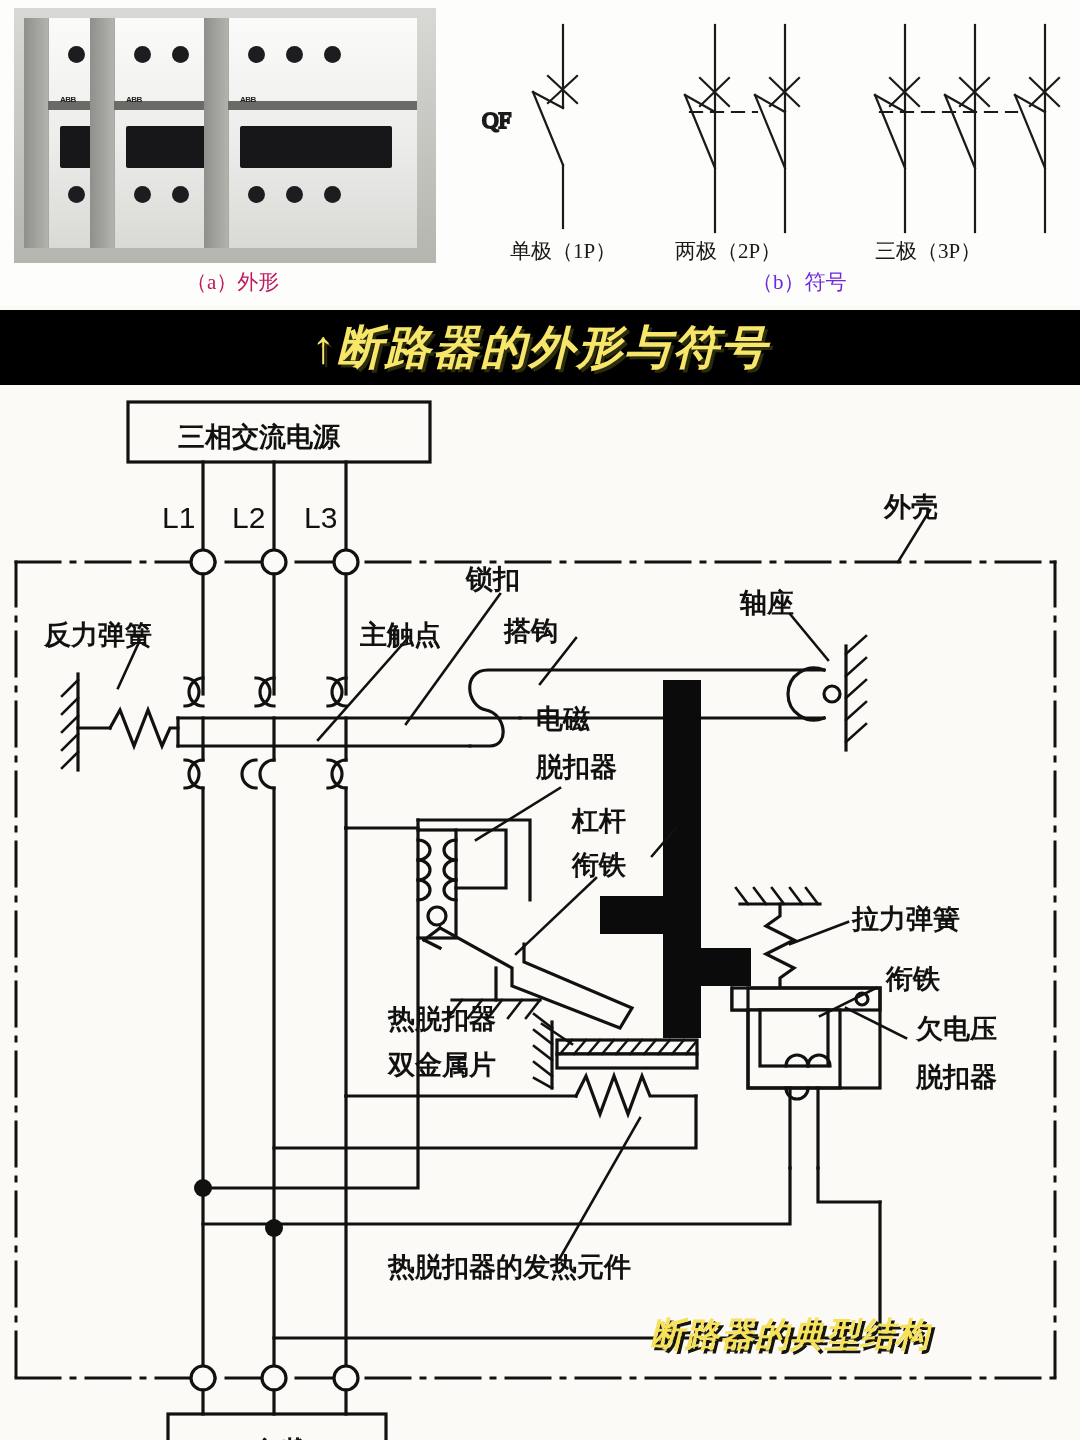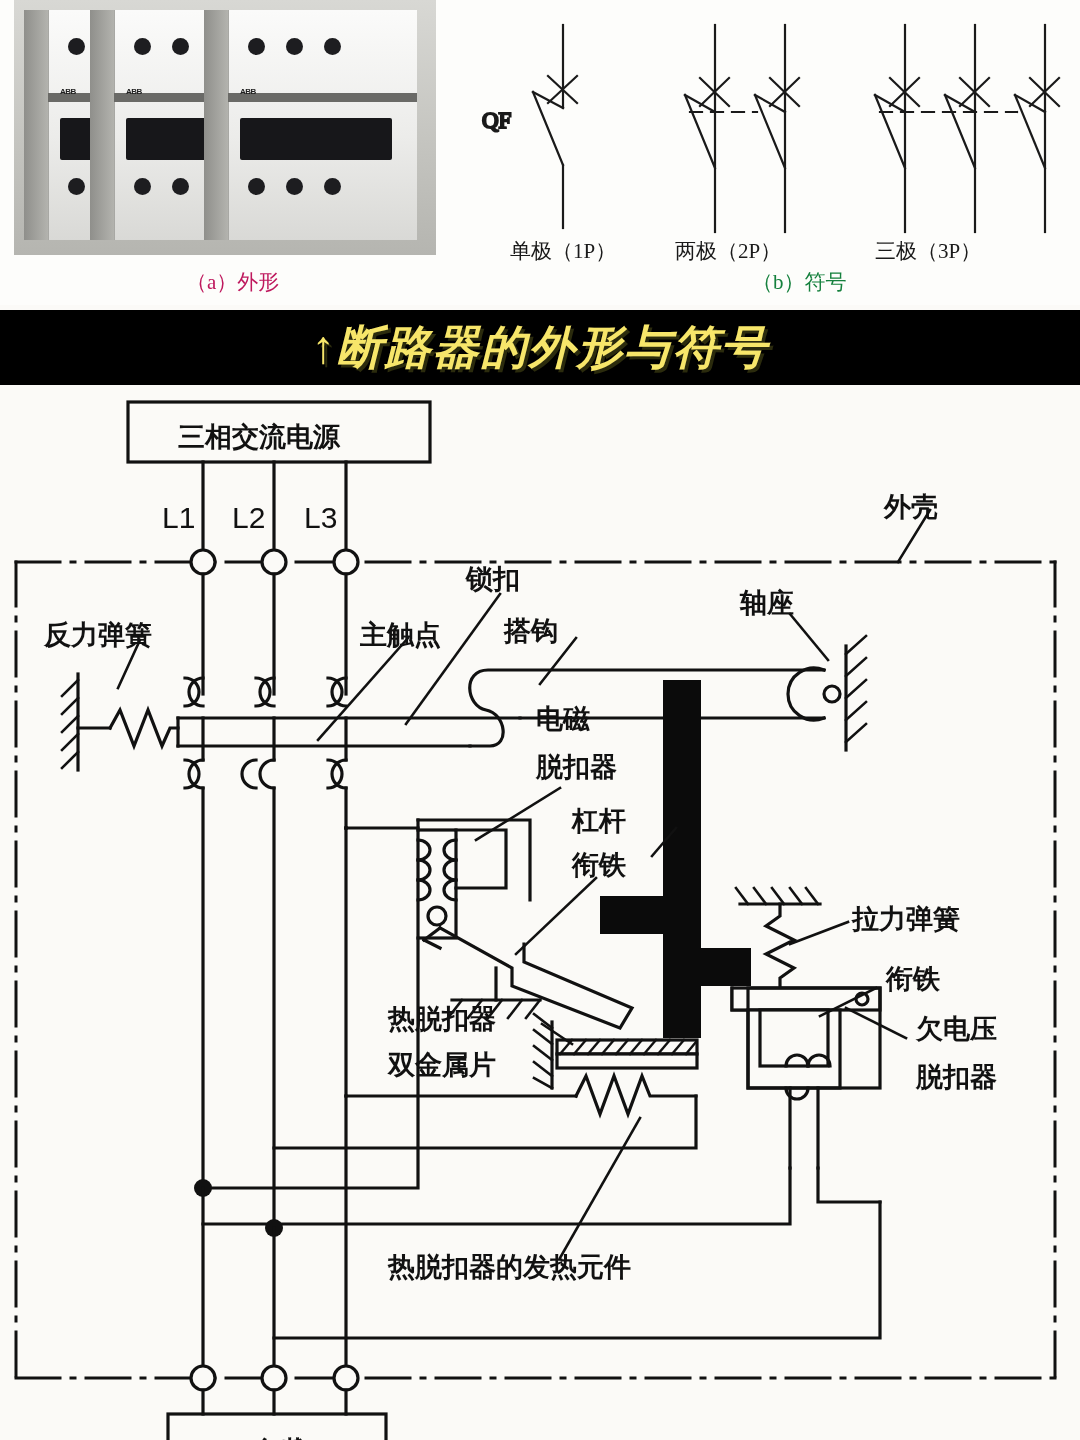--- a/index.html
+++ b/index.html
@@ -23,21 +23,21 @@
 
   
   .top-section {
     position: absolute;
     left: 0; top: 0;
     width: 1080px; height: 305px;
     background: #fdfdfb;
   }
   .photo-frame {
     position: absolute;
-    left: 14px; top: 0;
+    left: 14px; top: 8px;
     width: 422px; height: 255px;
     background: #c9c9c4;
     overflow: hidden;
   }
   .photo-bg {
     position: absolute; left: 0; top: 0;
     width: 100%; height: 100%;
     background:
       linear-gradient(180deg, #d8d8d4 0%, #c3c3be 60%, #b5b5b0 100%);
   }
@@ -74,21 +74,21 @@
     color: #202020;
     font-size: 8px;
     font-weight: bold;
     letter-spacing: -0.5px;
     font-family: "Liberation Sans", sans-serif;
   }
 
   
   .sym-area { position: absolute; left: 450px; top: 0; width: 630px; height: 265px; text-align: center; }
   .cap-a { position: absolute; left: 186px; top: 268px; font-size: 21px; color: #be185d; }
-  .cap-b { position: absolute; left: 752px; top: 268px; font-size: 21px; color: #15803d; }
+  .cap-b { position: absolute; left: 752px; top: 268px; font-size: 21px; color: #6d28d9; }
 
   
   .banner {
     position: absolute;
     left: 0; top: 310px;
     width: 1080px; height: 75px;
     background: #000000;
     padding-left: 41px;
   }
   .banner-text {
@@ -514,14 +514,15 @@
 
       <text class="lbl" x="852" y="540">拉力弹簧</text>
       <text class="lbl" x="886" y="600">衔铁</text>
       <text class="lbl" x="916" y="650">欠电压</text>
       <text class="lbl" x="916" y="698">脱扣器</text>
 
       <text class="lbl" x="388" y="888">热脱扣器的发热元件</text>
     </svg>
   </div>
 
+  <div class="footer-caption">断路器的典型结构</div>
 
 </div>
 
 </body></html>

